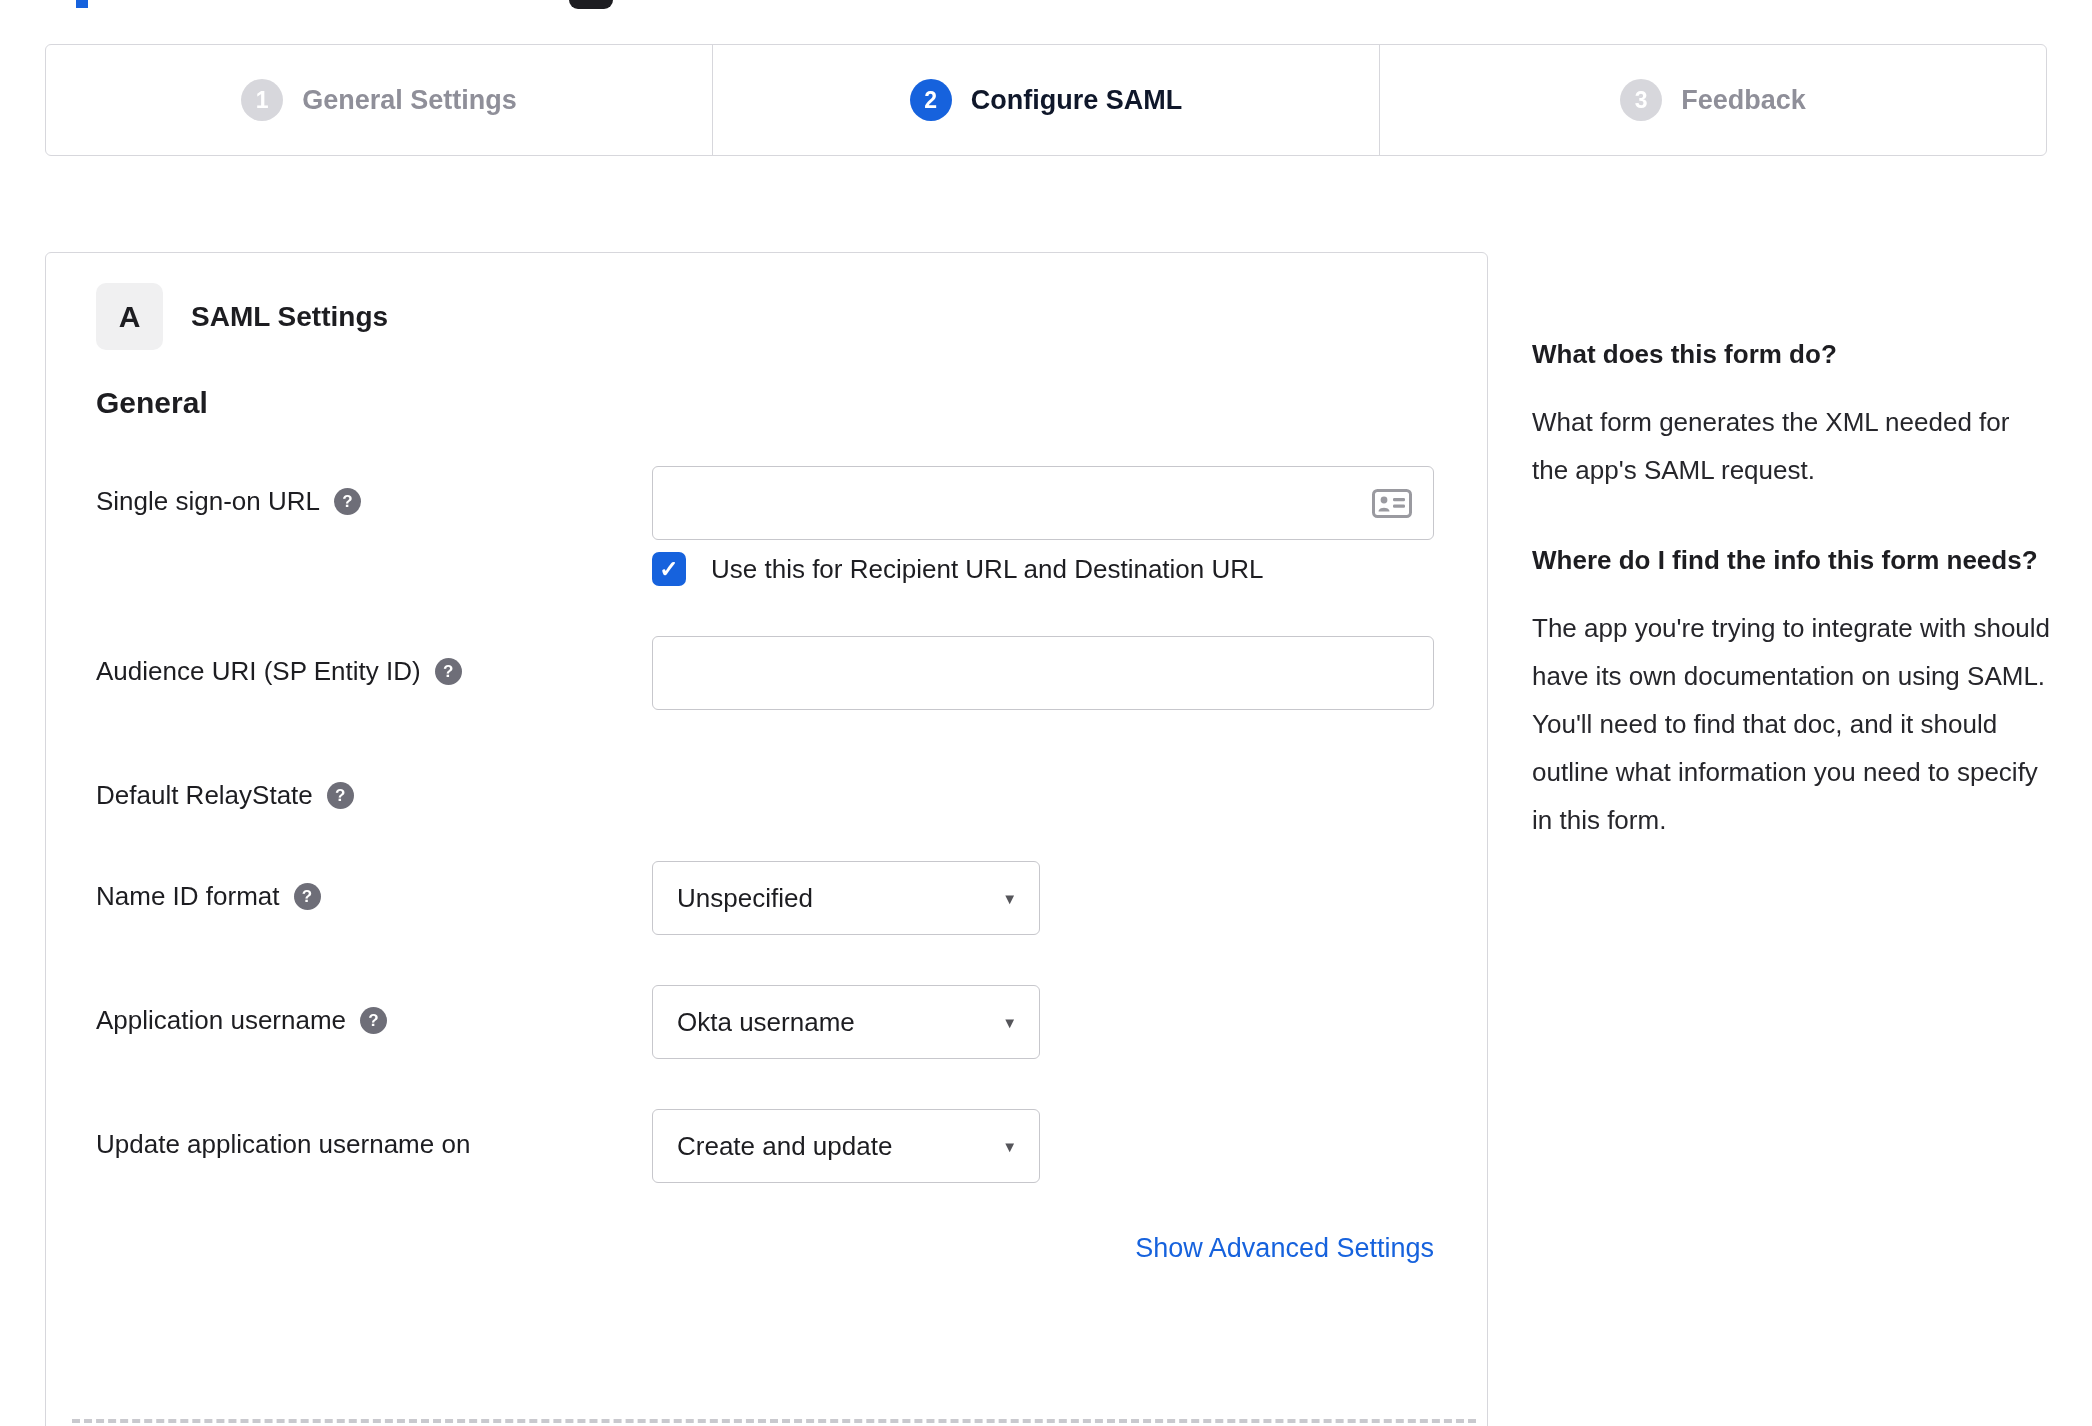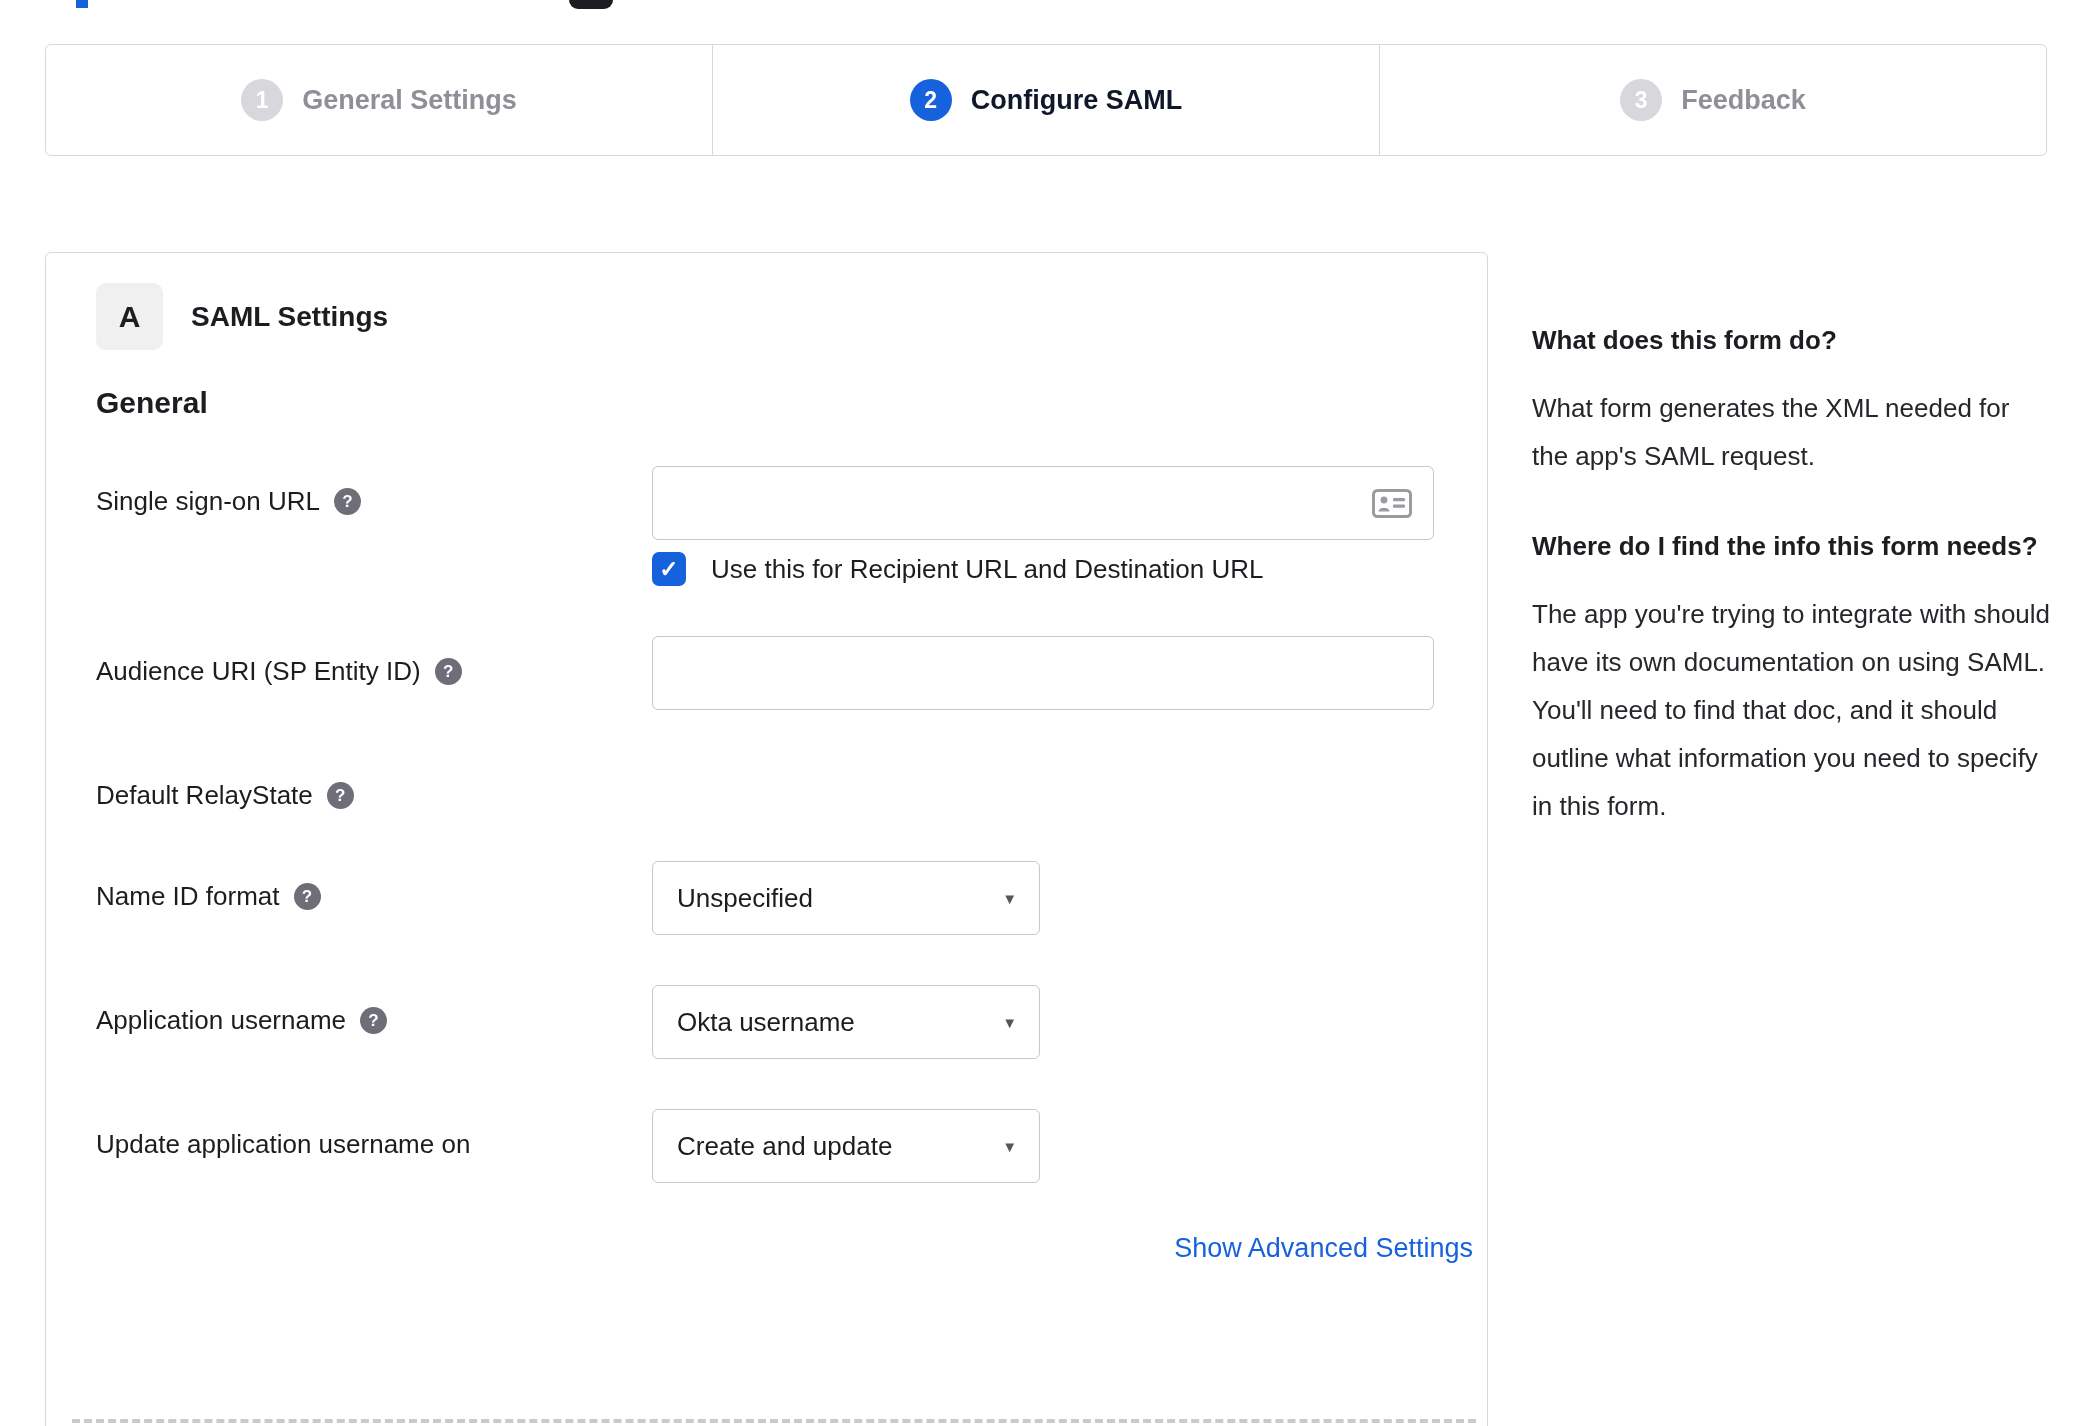--- a/index.html
+++ b/index.html
@@ -81,31 +81,31 @@
 
   .field-hint { margin-top:14px; font-size:26px; color:#8c8c96; }
 
   .select-box {
     width:388px; height:74px; border:1px solid #c7c7cc; border-radius:6px;
     background:#fff; display:flex; align-items:center; justify-content:space-between;
     padding:0 22px 0 24px; font-size:26px; color:#1d1d21; cursor:pointer;
   }
   .select-arrow { font-size:15px; color:#55555a; }
 
-  .advanced-row { margin-bottom:11px;gap:39px; }
+  .advanced-row { margin-bottom:11px; }
   .advanced-wrap { width:782px; text-align:right; }
   .advanced-link { font-size:27px; color:#1662dd; text-decoration:none; cursor:pointer; }
 
   .dashed-divider {
     position:absolute; left:72px; top:1419px; width:1404px; height:0;
     border-top:4px dashed #c9c9ce;
   }
 
   
-  .help-panel { position:absolute; left:1532px; top:318px; width:520px; }
+  .help-panel { position:absolute; left:1532px; top:332px; width:520px; }
   .help-heading { font-size:26px; font-weight:bold; line-height:44px; color:#1d1d21; margin-bottom:22px; }
   .help-body { font-size:26px; line-height:48px; color:#26262b; margin-bottom:44px; }
 </style>
 </head>
 <body>
 
 <div class="frag-blue"></div>
 <div class="frag-dark"></div>
 
 <div class="stepper">

